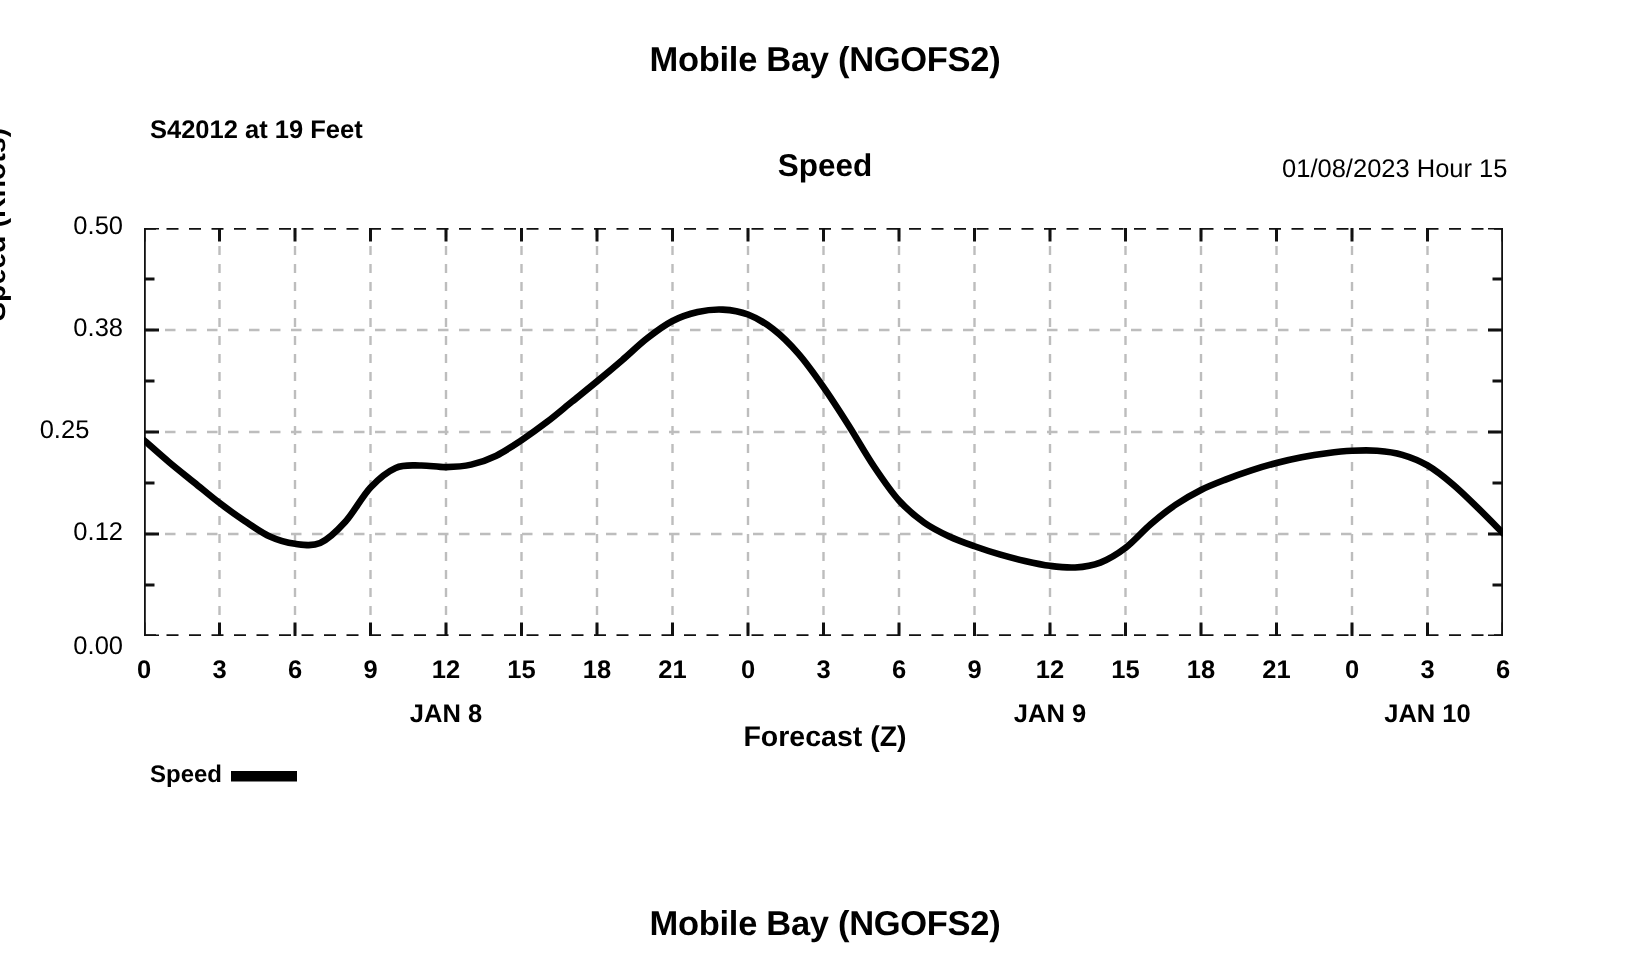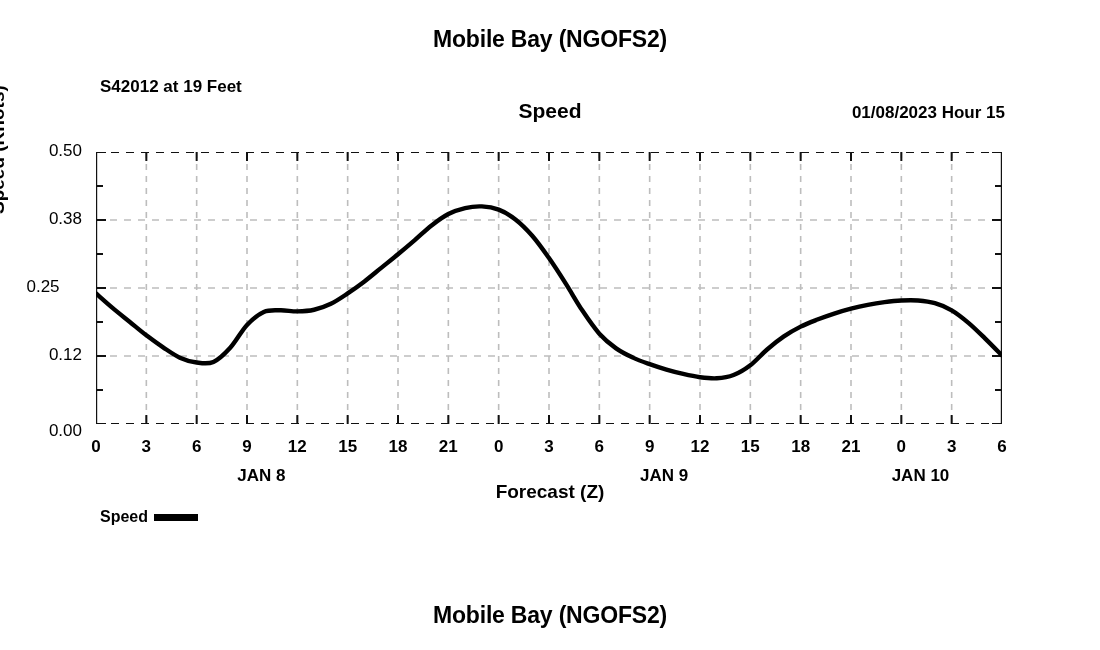--- a/index.html
+++ b/index.html
@@ -63,21 +63,21 @@
     width: 1100px;
     text-align: center;
     font-size: 21px;
     font-weight: bold;
   }
   .meta-runtime {
     position: absolute;
     right: 95px;
     top: 103px;
     font-size: 17px;
-    font-weight: bold;
+    font-weight: normal;
     white-space: nowrap;
     text-align: right;
   }
   
   .plot-wrap {
     position: absolute;
     left: 96px;
     top: 152px;
     width: 906px;
     height: 272px;
@@ -118,20 +118,21 @@
     position: absolute;
     width: 40px;
     text-align: center;
     font-size: 17px;
     font-weight: bold;
     white-space: nowrap;
   }
   .day-lbl {
     position: absolute;
     width: 120px;
+    text-align: center;
     font-size: 17px;
     font-weight: bold;
     white-space: nowrap;
   }
   .xaxis-title {
     position: absolute;
     left: 0;
     top: 481px;
     width: 1100px;
     text-align: center;

